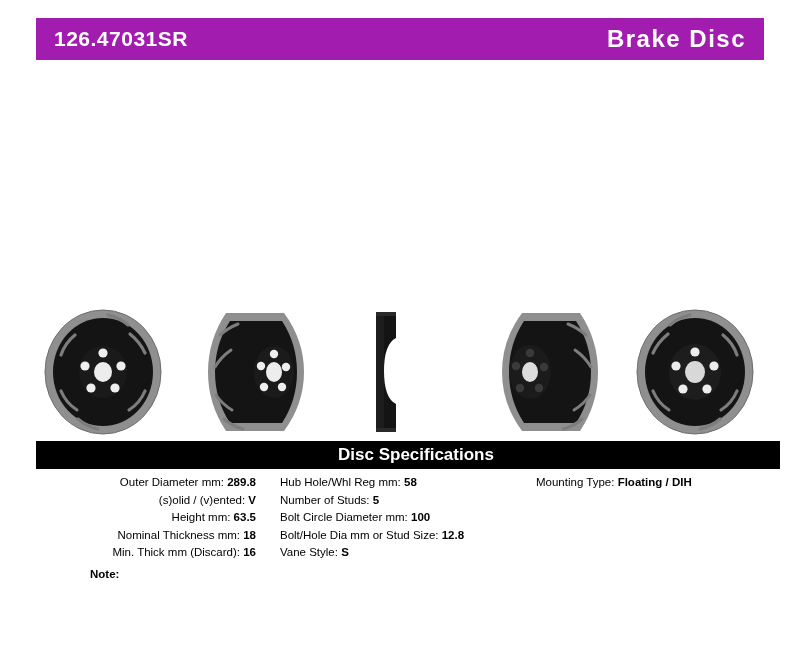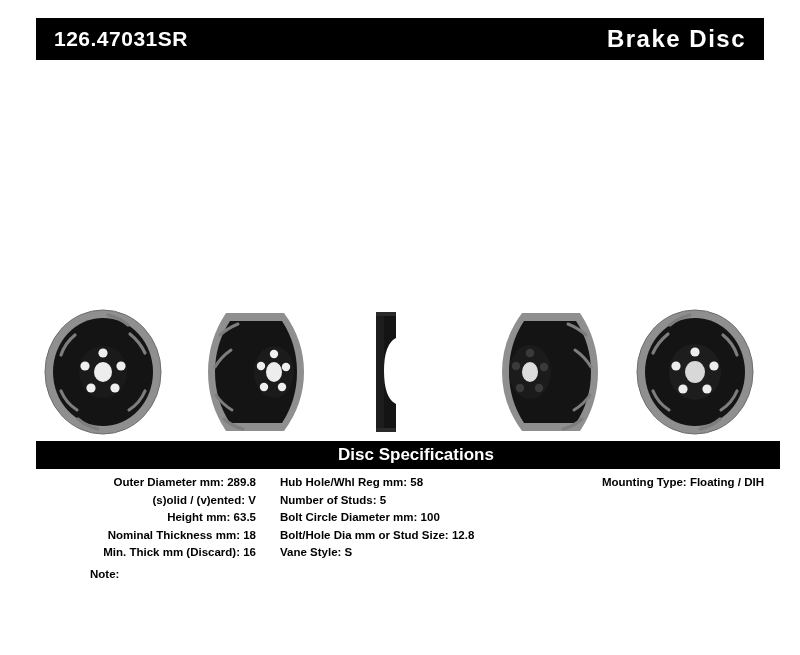--- a/index.html
+++ b/index.html
@@ -22,21 +22,21 @@
     height: 655px;
   }
 
   
   .header {
     position: absolute;
     left: 36px;
     top: 18px;
     width: 728px;
     height: 42px;
-    background: #000000;
+    background: #a21caf;
     display: flex;
     align-items: center;
     justify-content: space-between;
     box-sizing: border-box;
     padding: 0 18px;
   }
   .header .part-number {
     color: #ffffff;
     font-size: 21px;
     font-weight: bold;
@@ -90,27 +90,27 @@
     width: 728px;
     font-size: 11.5px;
     font-weight: bold;
   }
   .col {
     position: absolute;
     top: 0;
   }
   .col-left  { left: 0px;   width: 220px; text-align: right; }
   .col-mid   { left: 244px; width: 234px; text-align: left; }
-  .col-right { left: 500px; width: 228px; text-align: right; }
+  .col-right { left: 500px; width: 228px; text-align: left; }
 
   .spec-line {
     line-height: 17.5px;
     white-space: nowrap;
   }
-  .spec-line .label { font-weight: bold; }
+  .spec-line .label { font-weight: normal; }
   .spec-line .value { font-weight: bold; }
 
   .note {
     position: absolute;
     left: 36px;
     top: 568px;
     width: 300px;
     font-size: 11.5px;
     font-weight: bold;
   }

